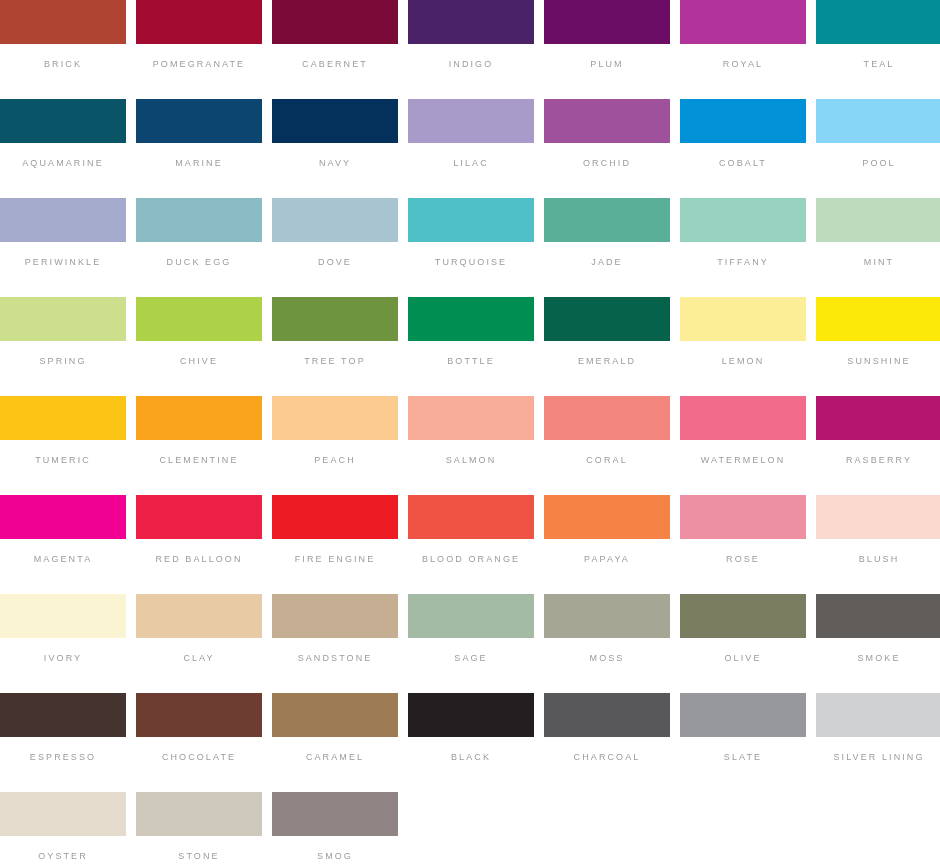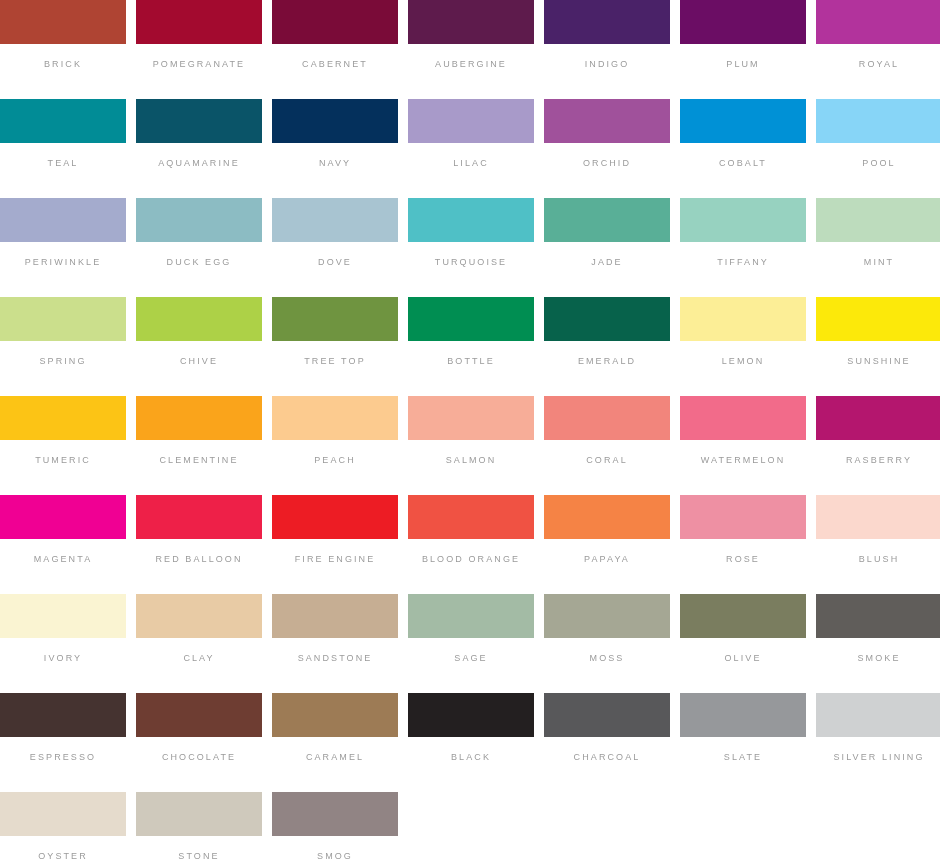--- a/index.html
+++ b/index.html
@@ -57,42 +57,42 @@
     </div>
     <div class="swatch-cell">
       <div class="swatch-chip" style="background-color: rgb(163, 10, 47);"></div>
       <div class="swatch-label">POMEGRANATE</div>
     </div>
     <div class="swatch-cell">
       <div class="swatch-chip" style="background-color: rgb(122, 11, 56);"></div>
       <div class="swatch-label">CABERNET</div>
     </div>
     <div class="swatch-cell">
-      <div class="swatch-chip" style="background-color: rgb(94, 27, 76);"></div>
-      <div class="swatch-label">AUBERGINE</div>
-    </div>
-    <div class="swatch-cell">
       <div class="swatch-chip" style="background-color: rgb(74, 34, 104);"></div>
       <div class="swatch-label">INDIGO</div>
     </div>
     <div class="swatch-cell">
       <div class="swatch-chip" style="background-color: rgb(107, 13, 100);"></div>
       <div class="swatch-label">PLUM</div>
     </div>
     <div class="swatch-cell">
       <div class="swatch-chip" style="background-color: rgb(178, 51, 156);"></div>
       <div class="swatch-label">ROYAL</div>
     </div>
     <div class="swatch-cell">
       <div class="swatch-chip" style="background-color: rgb(1, 140, 150);"></div>
       <div class="swatch-label">TEAL</div>
     </div>
     <div class="swatch-cell">
       <div class="swatch-chip" style="background-color: rgb(10, 84, 104);"></div>
       <div class="swatch-label">AQUAMARINE</div>
+    </div>
+    <div class="swatch-cell">
+      <div class="swatch-chip" style="background-color: rgb(11, 69, 112);"></div>
+      <div class="swatch-label">MARINE</div>
     </div>
     <div class="swatch-cell">
       <div class="swatch-chip" style="background-color: rgb(4, 48, 92);"></div>
       <div class="swatch-label">NAVY</div>
     </div>
     <div class="swatch-cell">
       <div class="swatch-chip" style="background-color: rgb(168, 154, 201);"></div>
       <div class="swatch-label">LILAC</div>
     </div>
     <div class="swatch-cell">

